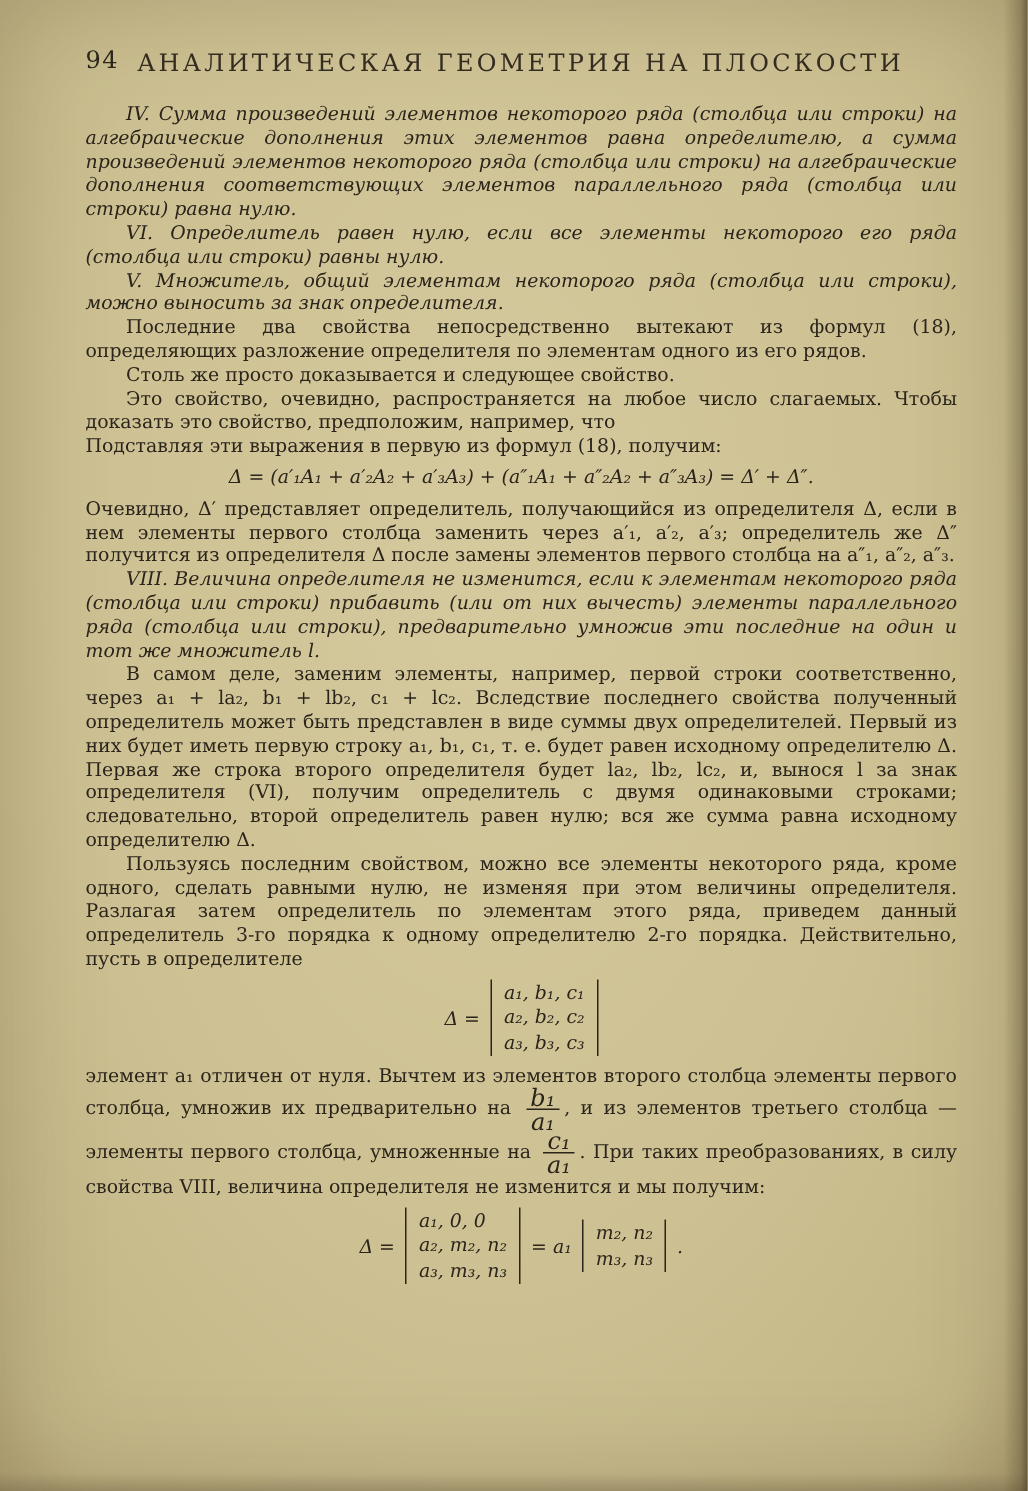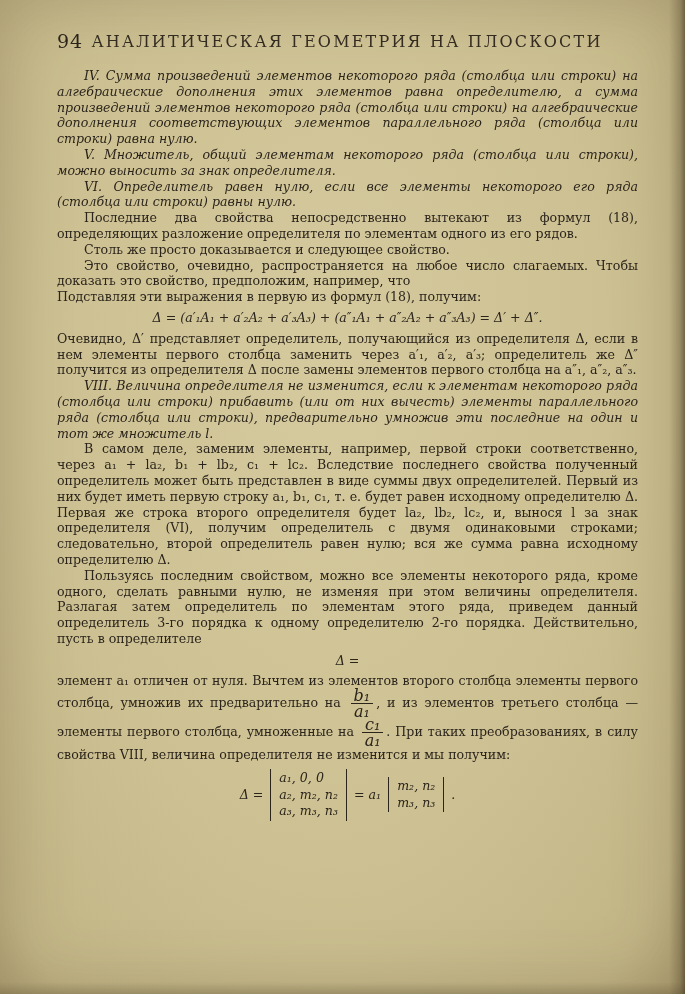--- a/index.html
+++ b/index.html
@@ -23,21 +23,21 @@
     background: linear-gradient(to bottom, rgba(74,62,36,0) 0%, rgba(74,62,36,0.25) 100%);
     pointer-events:none;
   }
   .header {
     position:relative;
     margin:30px 48px 0 57px;
     height:18px;
   }
   .pagenum {
     position:absolute; left:0; top:0;
-    font-size:19px; letter-spacing:1px;
+    font-size:16px; letter-spacing:1px;
   }
   .running {
     position:absolute; left:0; right:0; top:2px;
     text-align:center;
     font-size:16px; letter-spacing:2.2px;
     color:#342c21;
   }
   .body {
     margin:20px 47px 0 57px;
     font-size:12.6px;
@@ -83,38 +83,43 @@
   <div class="edge-right"></div>
   <div class="edge-bottom"></div>
 
   <div class="header">
     <span class="pagenum">94</span>
     <span class="running">АНАЛИТИЧЕСКАЯ ГЕОМЕТРИЯ НА ПЛОСКОСТИ</span>
   </div>
 
   <div class="body">
     <p class="para em">IV. Сумма произведений элементов некоторого ряда (столбца или строки) на алгебраические дополнения этих элементов равна определителю, а сумма произведений элементов некоторого ряда (столбца или строки) на алгебраические дополнения соответствующих элементов параллельного ряда (столбца или строки) равна нулю.</p>
+    <p class="para em">VI. Определитель равен нулю, если все элементы некоторого его ряда (столбца или строки) равны нулю.</p>
     <p class="para em">V. Множитель, общий элементам некоторого ряда (столбца или строки), можно выносить за знак определителя.</p>
-    <p class="para em">VI. Определитель равен нулю, если все элементы некоторого его ряда (столбца или строки) равны нулю.</p>
     <p class="para">Последние два свойства непосредственно вытекают из формул (18), определяющих разложение определителя по элементам одного из его рядов.</p>
     <p class="para">Столь же просто доказывается и следующее свойство.</p>
     <p class="para">Это свойство, очевидно, распространяется на любое число слагаемых. Чтобы доказать это свойство, предположим, например, что</p>
 
 
     <p class="para noind">Подставляя эти выражения в первую из формул (18), получим:</p>
 
     <div class="formula">Δ = (a′₁A₁ + a′₂A₂ + a′₃A₃) + (a″₁A₁ + a″₂A₂ + a″₃A₃) = Δ′ + Δ″.</div>
 
     <p class="para noind">Очевидно, Δ′ представляет определитель, получающийся из определителя Δ, если в нем элементы первого столбца заменить через a′₁, a′₂, a′₃; определитель же Δ″ получится из определителя Δ после замены элементов первого столбца на a″₁, a″₂, a″₃.</p>
     <p class="para em">VIII. Величина определителя не изменится, если к элементам некоторого ряда (столбца или строки) прибавить (или от них вычесть) элементы параллельного ряда (столбца или строки), предварительно умножив эти последние на один и тот же множитель l.</p>
     <p class="para">В самом деле, заменим элементы, например, первой строки соответственно, через a₁ + la₂, b₁ + lb₂, c₁ + lc₂. Вследствие последнего свойства полученный определитель может быть представлен в виде суммы двух определителей. Первый из них будет иметь первую строку a₁, b₁, c₁, т. е. будет равен исходному определителю Δ. Первая же строка второго определителя будет la₂, lb₂, lc₂, и, вынося l за знак определителя (VI), получим определитель с двумя одинаковыми строками; следовательно, второй определитель равен нулю; вся же сумма равна исходному определителю Δ.</p>
     <p class="para">Пользуясь последним свойством, можно все элементы некоторого ряда, кроме одного, сделать равными нулю, не изменяя при этом величины определителя. Разлагая затем определитель по элементам этого ряда, приведем данный определитель 3-го порядка к одному определителю 2-го порядка. Действительно, пусть в определителе</p>
 
     <div class="det-line">
       <span class="det-lhs">Δ =</span>
+      <span class="matrix">
+        <span class="mrow">a₁, b₁, c₁</span>
+        <span class="mrow">a₂, b₂, c₂</span>
+        <span class="mrow">a₃, b₃, c₃</span>
+      </span>
     </div>
 
     <p class="para noind">
       <span>элемент a₁ отличен от нуля. Вычтем из элементов второго столбца элементы первого столбца, умножив их предварительно на</span>
       <span class="frac"><span class="num">b₁</span><span class="den">a₁</span></span><span>, и из элементов третьего столбца — элементы первого столбца, умноженные на</span>
       <span class="frac"><span class="num">c₁</span><span class="den">a₁</span></span><span>. При таких преобразованиях, в силу свойства VIII, величина определителя не изменится и мы получим:</span>
     </p>
 
     <div class="det-line">
       <span class="det-lhs">Δ =</span>

